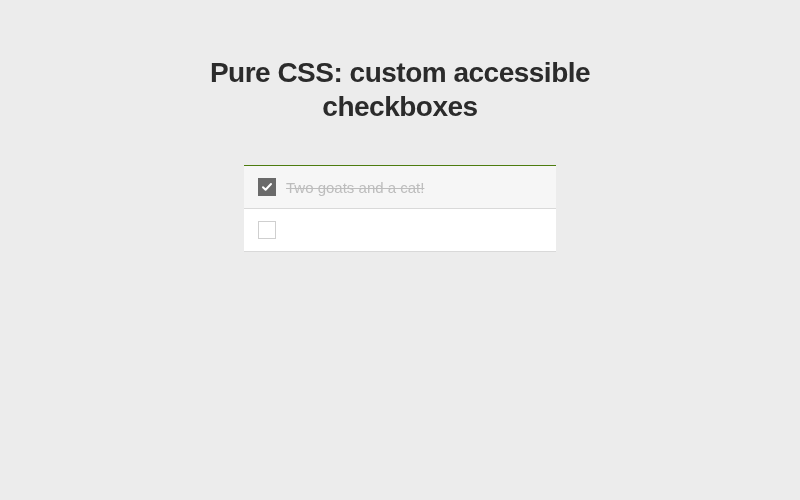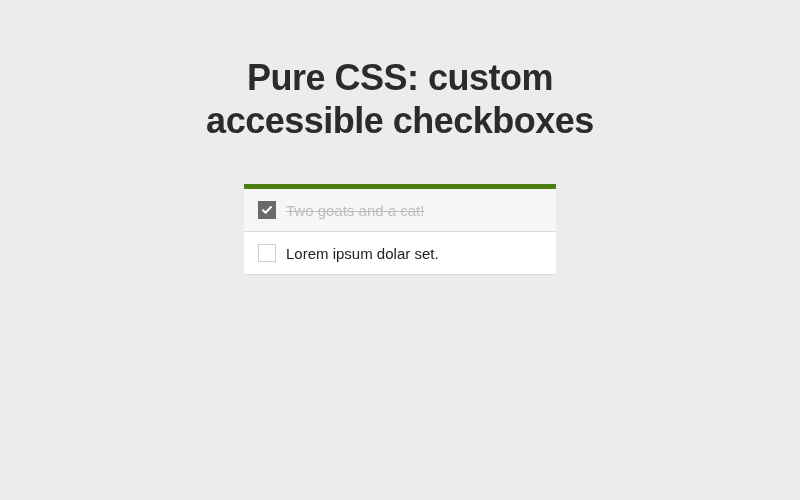--- a/index.html
+++ b/index.html
@@ -8,31 +8,31 @@
     background: #ececec;
     font-family: "Trebuchet MS", "Lucida Grande", Verdana, sans-serif;
     display: flex;
     flex-direction: column;
     align-items: center;
     padding-top: 56px;
   }
   h1 {
     color: #2b2b2b;
     font-weight: 900;
-    font-size: 36px;
+    font-size: 28px;
     line-height: 1.2;
     text-align: center;
     letter-spacing: -0.5px;
     margin-bottom: 42px;
     max-width: 420px;
   }
   .list {
     width: 312px;
     background: #ffffff;
-    border-top: 5px solid #4d7c0f;
+    border-top: 1px solid #4d7c0f;
   }
   .item {
     display: flex;
     align-items: center;
     gap: 10px;
     padding: 12px 14px;
     border-bottom: 1px solid #d9d9d9;
     font-size: 15px;
     color: #222;
   }
@@ -82,17 +82,16 @@
           </svg>
       </span>
     </span>
     <span class="label-text">Two goats and a cat!</span>
   </div>
 
   <div class="item">
     <span class="box">
       
     </span>
-    <span class="label-text">Lorem ipsum dolar set.</span>
   </div>
 
 
 </div>
 
 </body></html>

